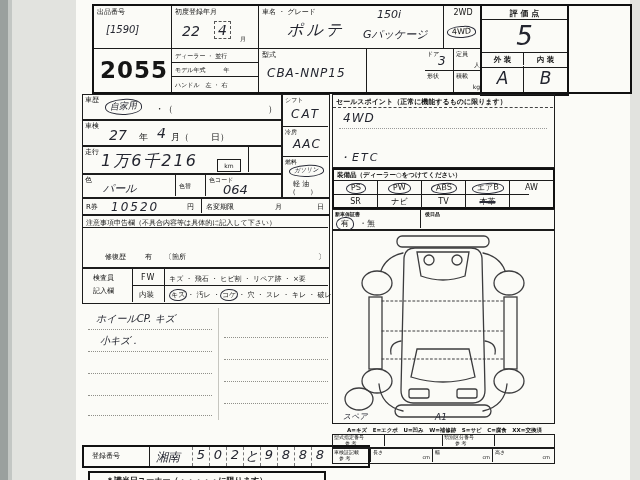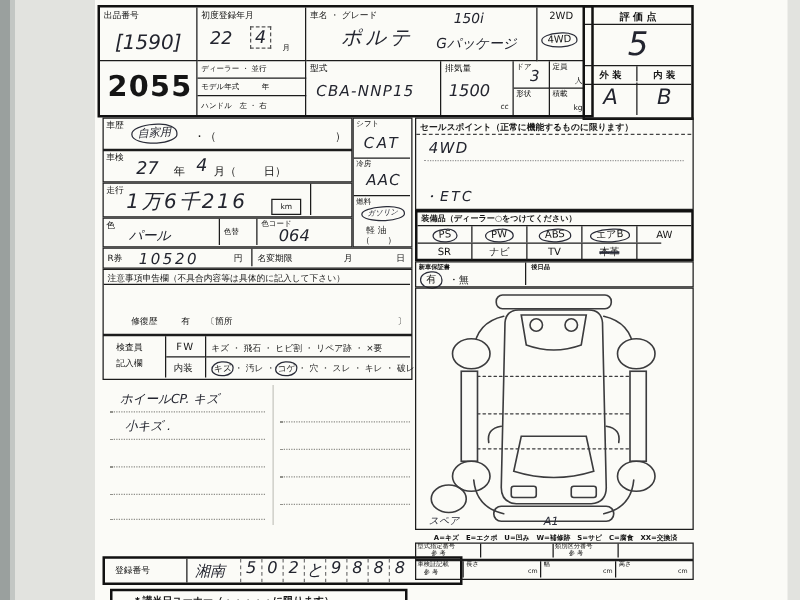--- a/index.html
+++ b/index.html
@@ -28,25 +28,25 @@
 </style>
 </head>
 <body>
 
 <div id="stage">
   <div class="abs" style="left:0;top:0;width:8px;height:480px;background:#9aa09e"></div>
   <div class="abs" style="left:8px;top:0;width:4px;height:480px;background:#c3c7c4"></div>
 
   <div id="sheet">
 
-    <div class="b2" style="left:2px;top:4px;width:397px;height:90px">
+    <div class="b2" style="left:16px;top:4px;width:540px;height:90px">
 
       <div class="cell br bb" style="left:0;top:0;width:78px;height:43px">
         <span class="lbl" style="left:3px;top:3px">出品番号</span>
-        <span class="hand" style="position:absolute;left:12px;top:18px;font-size:16px">[1590]</span>
+        <span class="hand" style="position:absolute;left:12px;top:18px;font-size:10px">[1590]</span>
       </div>
       <div class="cell br" style="left:0;top:43px;width:78px;height:43px">
         <span style="position:absolute;left:6px;top:8px;font-size:23px;font-weight:bold;letter-spacing:1px">2055</span>
       </div>
 
       <div class="cell br bb" style="left:78px;top:0;width:87px;height:43px">
         <span class="lbl" style="left:3px;top:3px">初度登録年月</span>
         <span class="hand" style="position:absolute;left:10px;top:17px;font-size:14px">22</span>
         <span class="hand dashbox" style="position:absolute;left:42px;top:15px;font-size:14px">4</span>
         <span class="lbl6" style="left:68px;top:30px">月</span>
@@ -68,25 +68,20 @@
       <div class="cell br bb" style="left:350px;top:0;width:38px;height:43px">
         <div style="position:absolute;left:0;top:2px;width:38px;text-align:center;font-size:8px">2WD</div>
         <span class="circle" style="position:absolute;left:3px;top:20px;font-size:8px">4WD</span>
       </div>
 
       <div class="cell br" style="left:165px;top:43px;width:108px;height:43px">
         <span class="lbl" style="left:3px;top:3px">型式</span>
         <span class="hand" style="position:absolute;left:8px;top:17px;font-size:12px;letter-spacing:1px">CBA-NNP15</span>
       </div>
 
-      <div class="cell br" style="left:273px;top:43px;width:58px;height:43px">
-        <span class="lbl" style="left:3px;top:3px">排気量</span>
-        <span class="hand" style="position:absolute;left:6px;top:17px;font-size:13px">1500</span>
-        <span class="lbl6" style="right:3px;bottom:3px">cc</span>
-      </div>
 
       <div class="cell br bb" style="left:331px;top:43px;width:29px;height:22px">
         <span class="lbl6" style="left:2px;top:2px">ドア</span>
         <span class="hand" style="position:absolute;left:13px;top:5px;font-size:12px">3</span>
       </div>
       <div class="cell bb" style="left:360px;top:43px;width:28px;height:22px">
         <span class="lbl6" style="left:2px;top:2px">定員</span>
         <span class="lbl6" style="right:2px;bottom:2px">人</span>
       </div>
       <div class="cell br" style="left:331px;top:65px;width:29px;height:21px">

